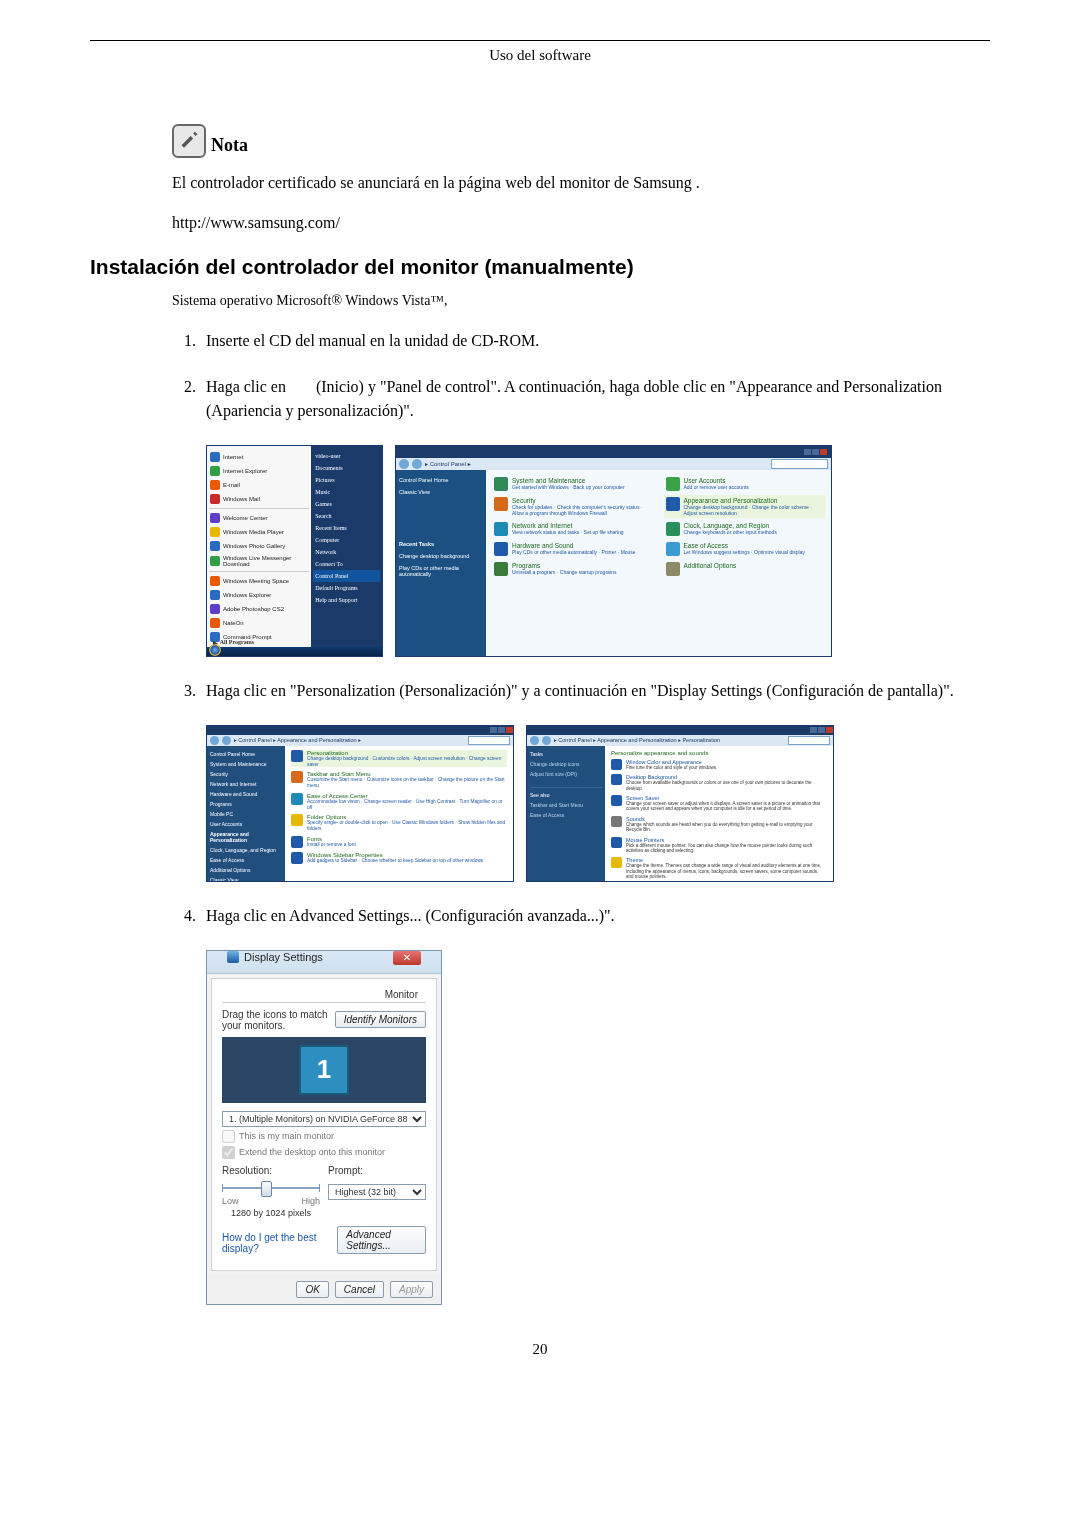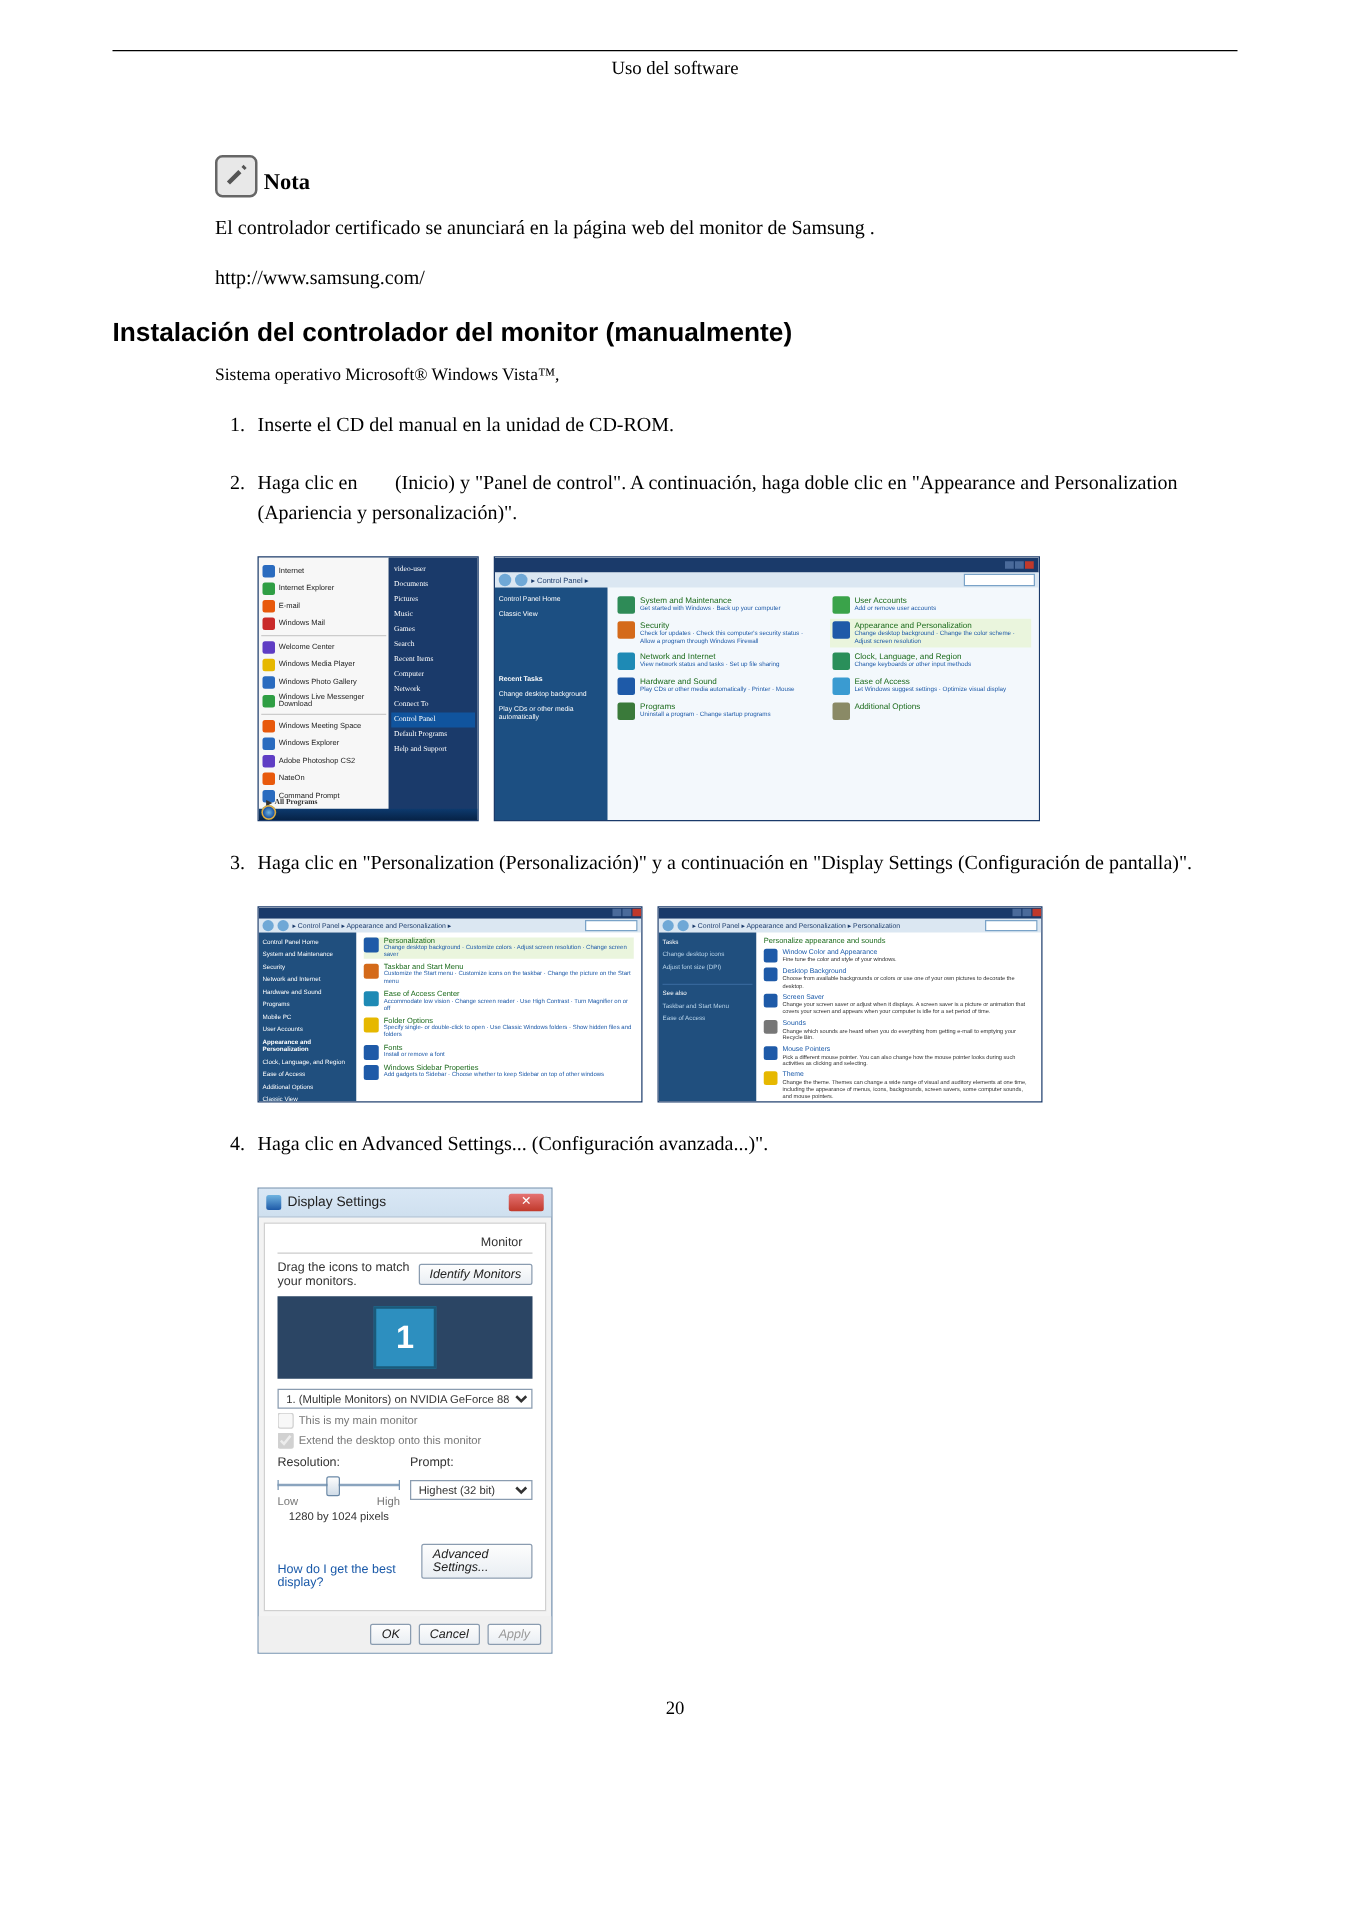--- a/index.html
+++ b/index.html
@@ -292,21 +292,21 @@
     width: 234px;
     font-family: "Segoe UI", Arial, sans-serif;
     border: 1px solid #7a96b3;
     background: #f3f3f3;
     font-size: 10px;
   }
   .dlg-title {
     background: linear-gradient(#d9e7f5, #cfe0ef);
     border-bottom: 1px solid #b0c4d8;
     height: 22px;
-    display:flex; align-items:center; padding:0 6px;
+    display:flex; align-items:flex-start; padding:0 20px;
     font-size: 11px;
     color:#222;
   }
   .dlg-title .dic {
     width:12px; height:12px; background: linear-gradient(#6fb3e0,#1e5aa8); border-radius:2px; margin-right:5px;
   }
   .dlg-title .spacer { flex:1; }
   .dlg-title .xbtn {
     width:28px; height:14px; border-radius:2px;
     background: linear-gradient(#e57373,#c0392b);
@@ -384,21 +384,21 @@
     background:linear-gradient(#fdfdfd,#d0dce8);
     border:1px solid #6a88a6; border-radius:2px;
   }
   .ends {
     display:flex; justify-content:space-between; font-size:9px; color:#777;
   }
   .res-val {
     text-align:center; font-size:9px; color:#333; margin-top:2px;
   }
   .dlg-link {
-    color:#1858a8; font-size:10px; text-decoration:none; display:inline-block; margin-top:24px;
+    color:#1858a8; font-size:10px; text-decoration:none; display:inline-block; margin-top:6px;
   }
   .dlg-footer {
     display:flex; justify-content:flex-end; gap:6px;
     padding:6px 8px; background:#f0f0f0;
   }
 
   .page-num {
     text-align:center; font-size:15px; margin-top:36px;
   }
 </style>

